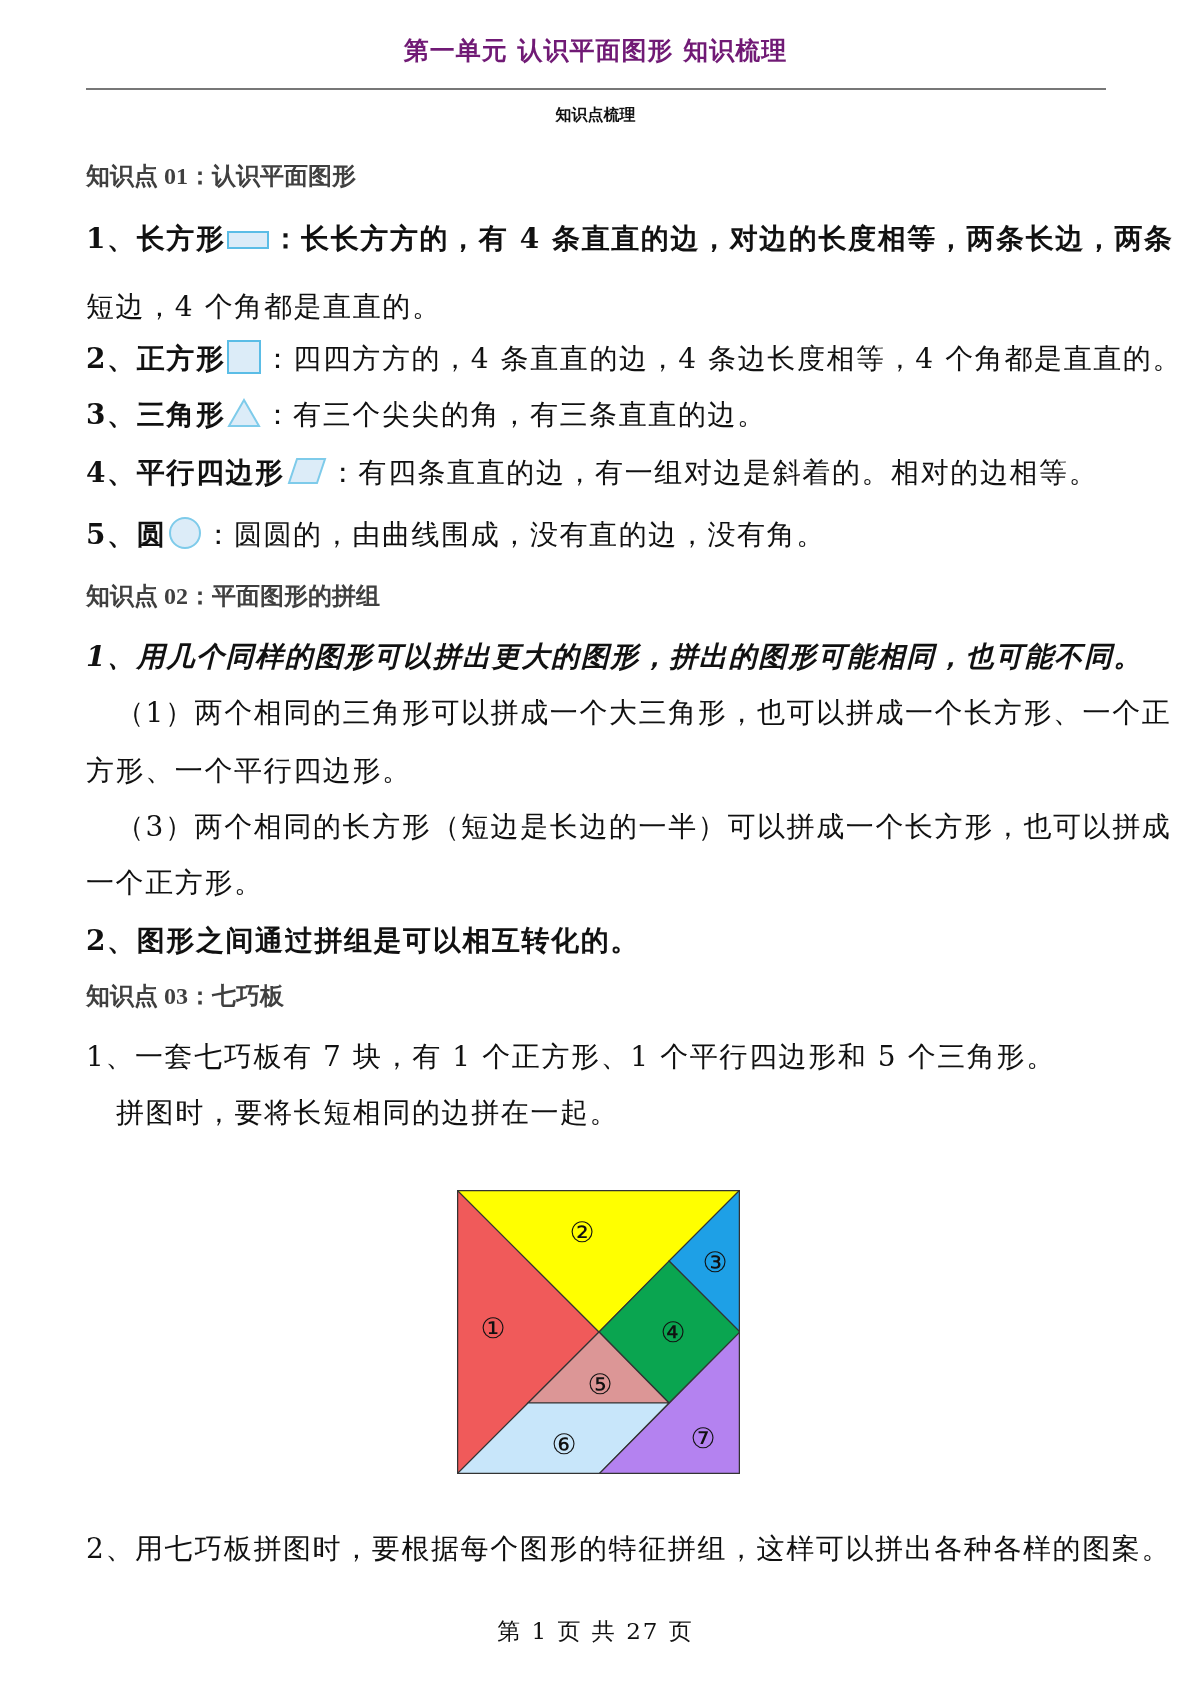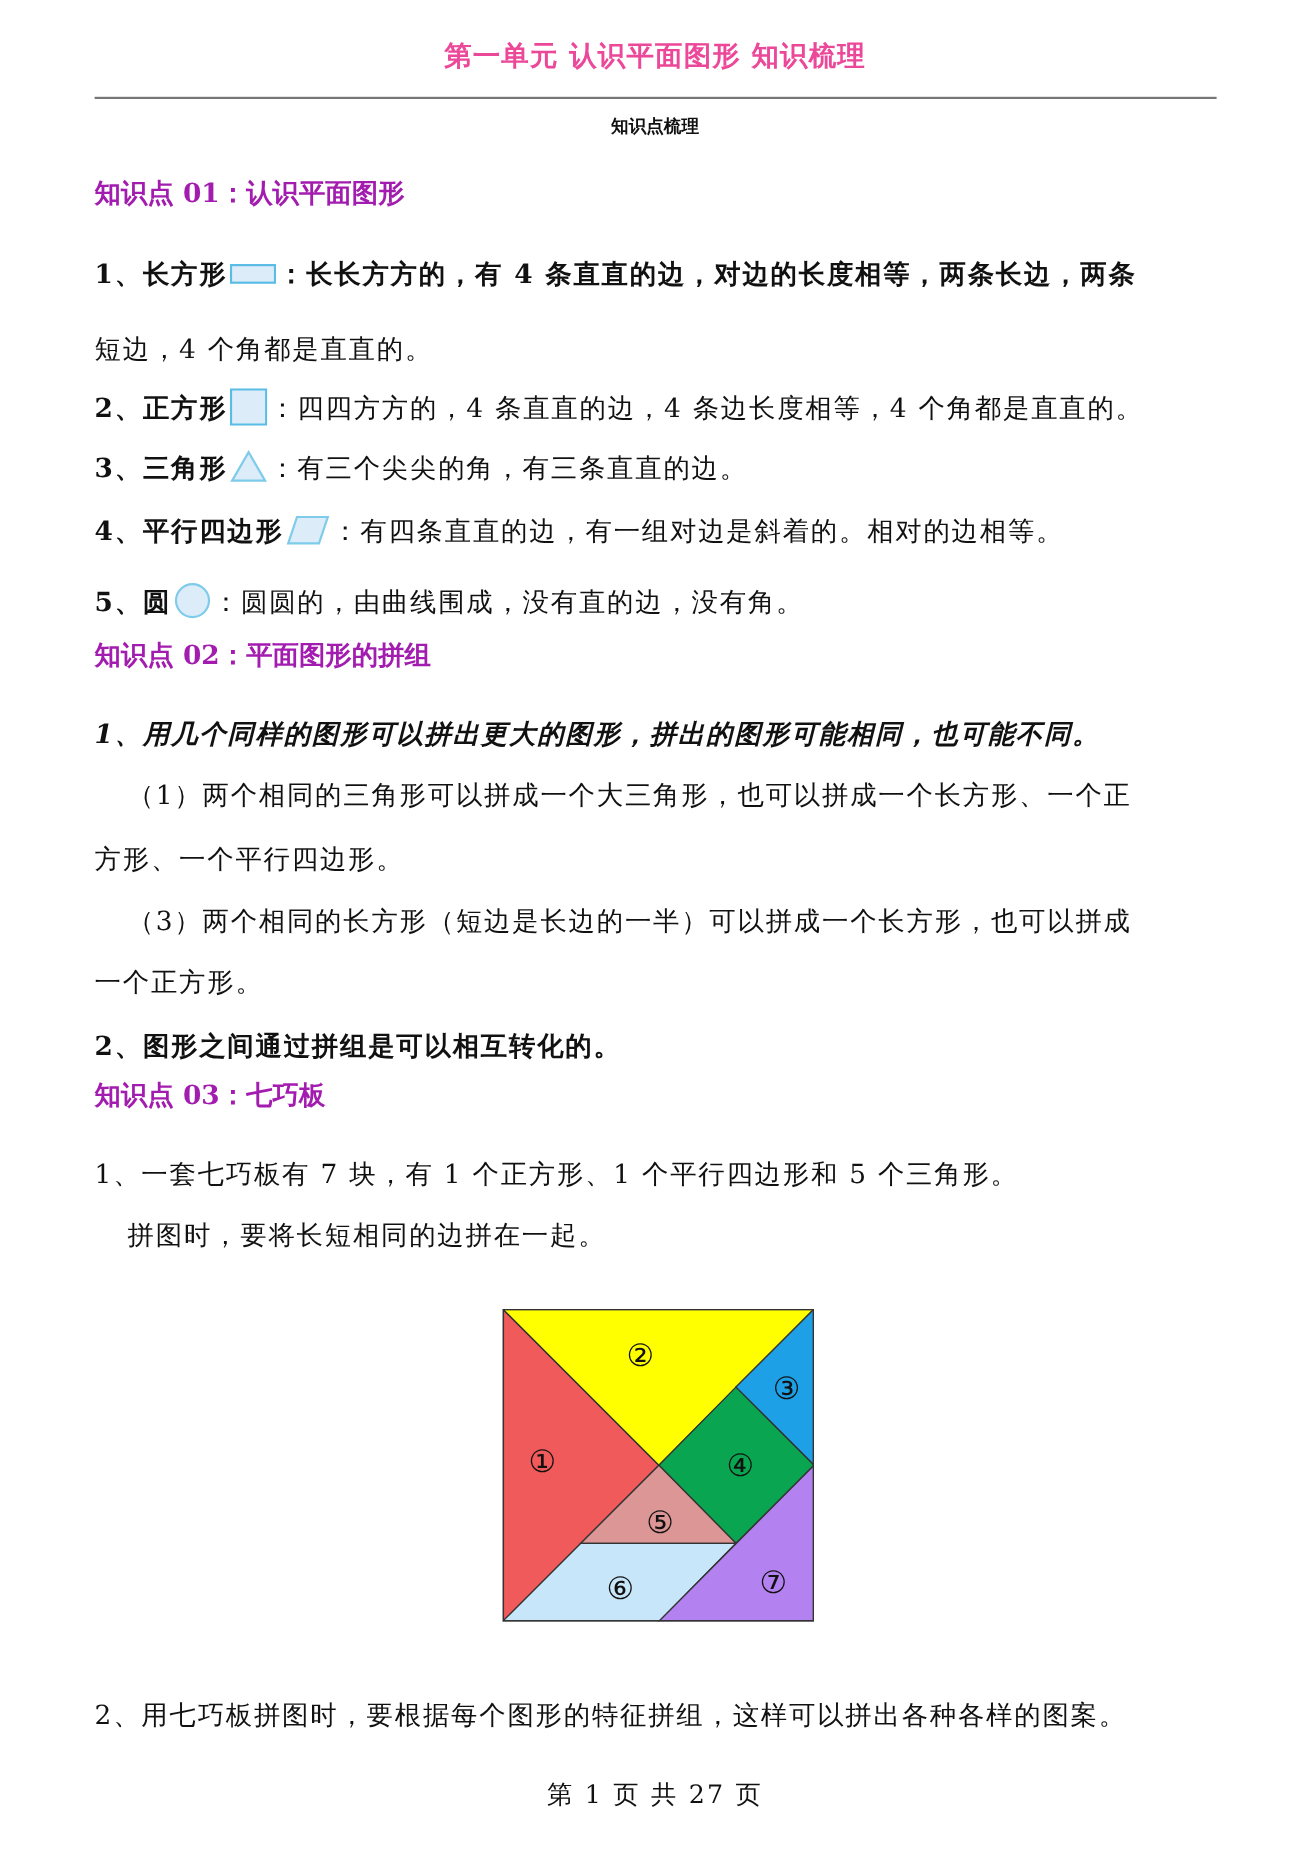--- a/index.html
+++ b/index.html
@@ -1,23 +1,23 @@
 <!DOCTYPE html>
 <html><head>
   <meta charset="utf-8">
   <style>
     html, body { margin:0; padding:0; background:#ffffff; }
     body { width:1191px; height:1684px; position:relative; overflow:hidden;
       font-family:"DejaVu Serif","Liberation Serif",serif; color:#111; }
     .page-header { position:absolute; left:0; top:34px; width:1191px; text-align:center;
-      color:#ec4899; font-weight:bold; font-size:25px; letter-spacing:1px; }
+      color:#701a75; font-weight:bold; font-size:25px; letter-spacing:1px; }
     .header-rule { position:absolute; left:86px; width:1020px; top:88px; height:0; border-top:2px solid #777; }
     .doc-title { position:absolute; left:0; width:1191px; top:105px; text-align:center; font-weight:bold; font-size:16px; }
-    .section-title { position:absolute; left:86px; color:#a21caf; font-weight:bold; font-size:24px; }
-    .line { position:absolute; left:86px; font-size:24px; letter-spacing:1.6px; white-space:nowrap;margin-top:13px; }
+    .section-title { position:absolute; left:86px; color:#404040; font-weight:bold; font-size:24px;font-family:Liberation Serif, serif; }
+    .line { position:absolute; left:86px; font-size:28px; letter-spacing:1.6px; white-space:nowrap; }
     .bold { font-weight:bold; }
     .shape { display:inline-block; vertical-align:middle; margin:0 2px; }
     .tangram { position:absolute; left:457px; top:1190px; width:283px; height:284px; }
     .footer { position:absolute; left:0; width:1191px; top:1616px; text-align:center; font-size:23px; letter-spacing:2px; }
   </style>
 </head>
 <body>
 
 <div class="page-header">第一单元  认识平面图形  知识梳理</div>
 <div class="header-rule"></div>

